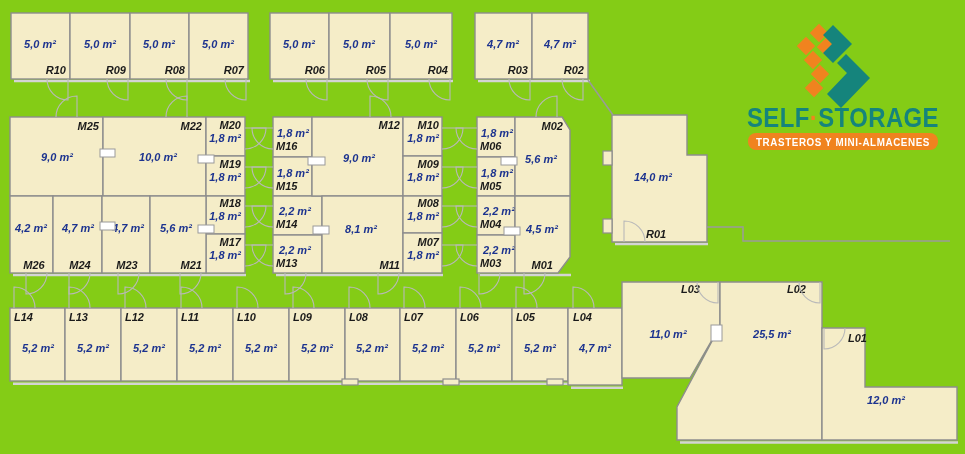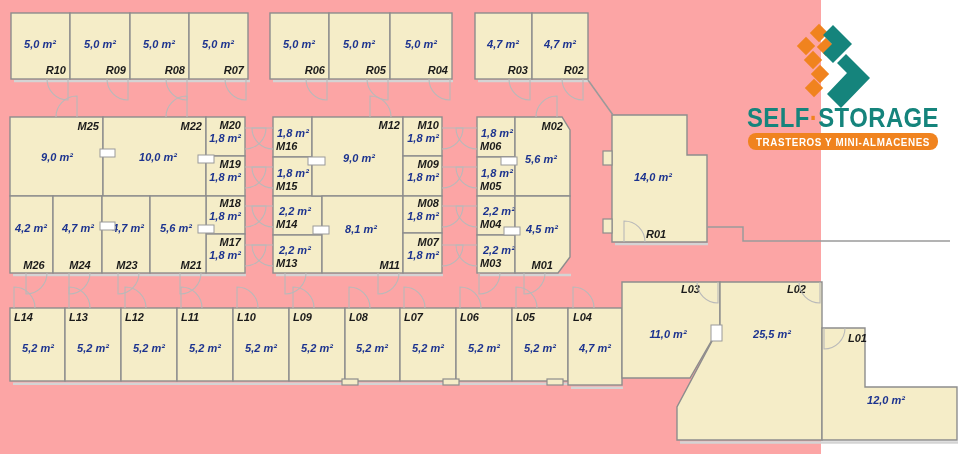--- a/index.html
+++ b/index.html
@@ -1,16 +1,16 @@
 <!DOCTYPE html>
 <html><head>
 <meta charset="utf-8">
 <style>
   html,body { margin:0; padding:0; background:#ffffff; }
-  .stage { width:821px; height:454px; position:relative; background:#fca5a5; }
+  .stage { width:965px; height:454px; position:relative; background:#84cc16; }
   svg { display:block; }
   .room-shape { fill:#f5edc8; stroke:#8d8d8d; stroke-width:1.4; }
   .size-label { font:italic bold 11px "Liberation Sans", sans-serif; fill:#1c338f; }
   .code-label { font:italic bold 11px "Liberation Sans", sans-serif; fill:#1a1a1a; }
   .door { stroke:#b9b9b9; stroke-width:1.1; fill:none; }
   .opening { fill:#ffffff; stroke:#9a9a9a; stroke-width:1; }
   .tab { fill:#f5edc8; stroke:#8d8d8d; stroke-width:1.2; }
   .notch { fill:#f5edc8; stroke:#8d8d8d; stroke-width:1.2; }
   .wall { stroke:#9a9a9a; stroke-width:1.5; fill:none; }
   .shadow { stroke:#d4d4d4; stroke-width:2.5; fill:none; }

